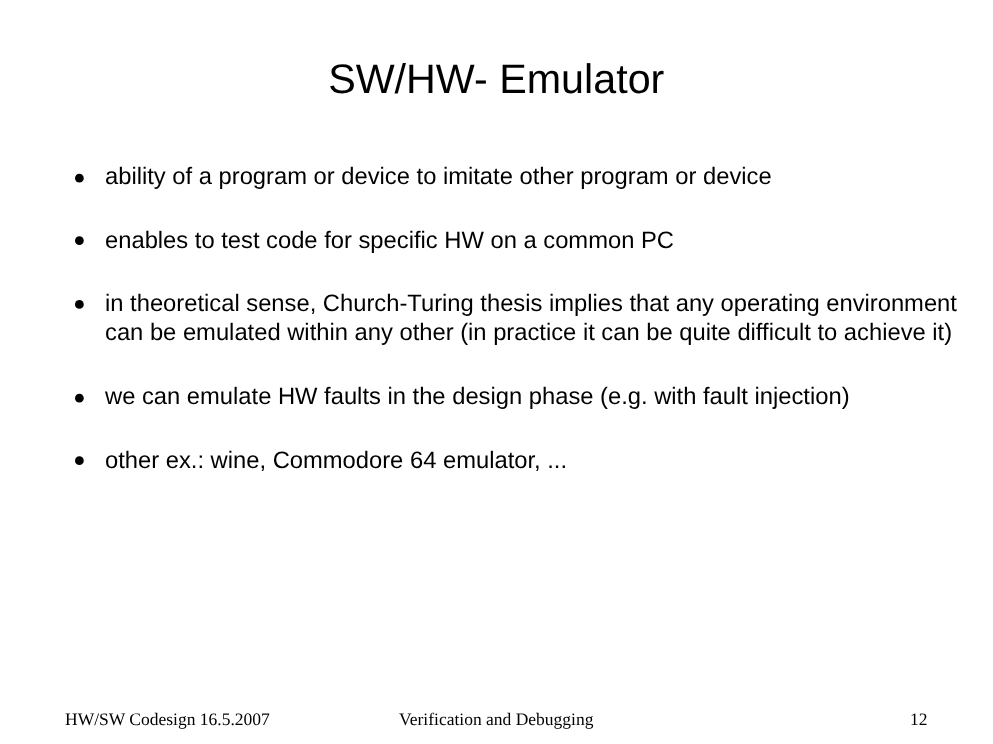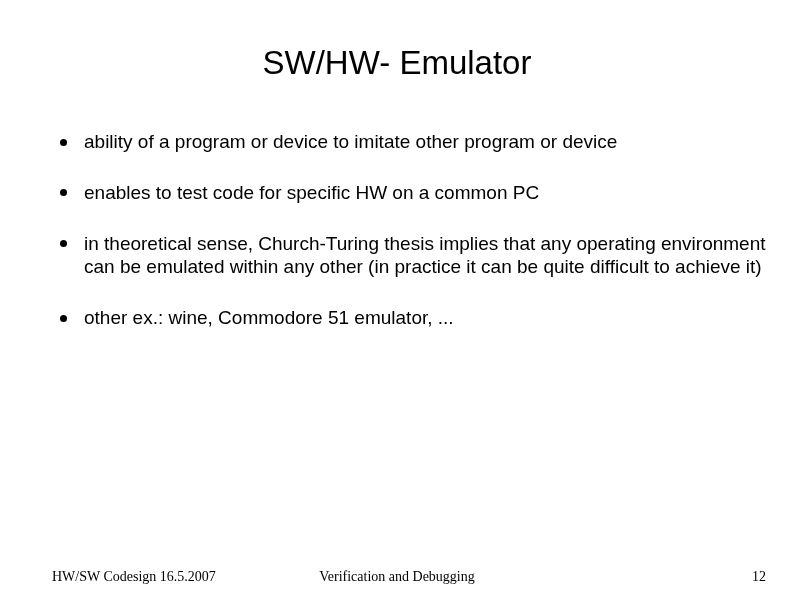--- a/index.html
+++ b/index.html
@@ -68,37 +68,38 @@
     left: 52px;
   }
   .footer-center {
     position: absolute;
     left: 0;
     width: 100%;
     text-align: center;
   }
   .footer-right {
     position: absolute;
-    right: 28px;
+    right: 52px;
     font-family: Liberation Serif, serif;
   }
 </style>
 </head>
 <body>
 
 <div class="slide">
 
   <div class="title">SW/HW- Emulator</div>
 
   <div class="content">
     <ul class="bullets">
       <li><span>ability of a program or device to imitate other program or device</span></li>
       <li><span>enables to test code for specific HW on a common PC</span></li>
       <li><span>in theoretical sense, Church-Turing thesis implies that any operating environment can be emulated within any other (in practice it can be quite difficult to achieve it)</span></li>
-      <li><span>other ex.: wine,  Commodore 51 emulator, ...</span></li>
+      <li><span>we can emulate HW faults in the design phase (e.g. with fault injection)</span></li>
+      <li><span>other ex.: wine,  Commodore 64 emulator, ...</span></li>
     </ul>
   </div>
 
   <div class="footer">
     <span class="footer-left">HW/SW Codesign 16.5.2007</span>
     <span class="footer-center">Verification and Debugging</span>
     <span class="footer-right">12</span>
   </div>
 
 </div>

